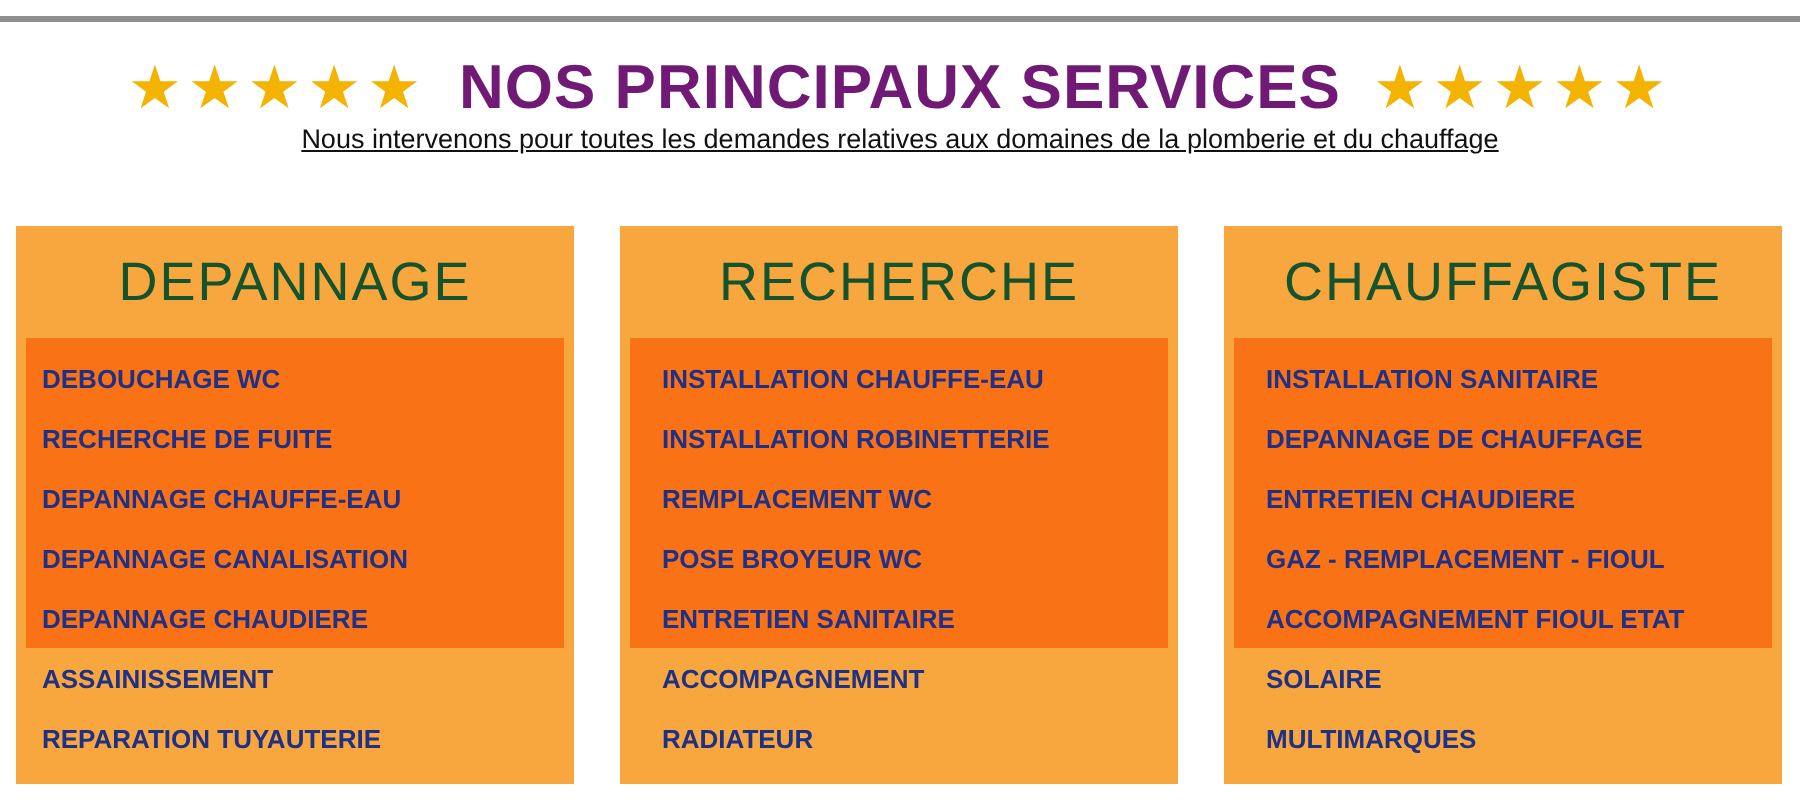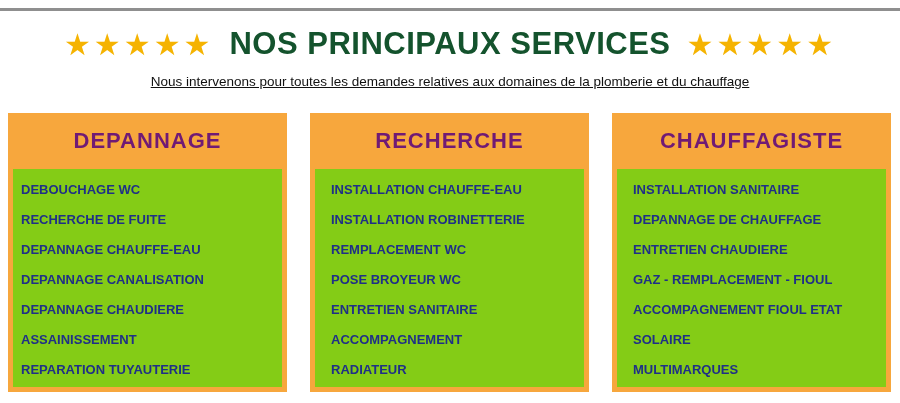--- a/index.html
+++ b/index.html
@@ -40,26 +40,25 @@
     color: #f5b301;
     font-size: 30px;
     letter-spacing: 3px;
     white-space: nowrap;
     line-height: 1;
     padding-top: 2px;
   }
   .page-title {
     font-size: 31px;
     font-weight: bold;
-    color: #14532d;
+    color: #701a75;
     letter-spacing: 0.5px;
     white-space: nowrap;
   }
   .page-subtitle {
-    margin-top: 12px;
     font-size: 13.5px;
     color: #111111;
     text-decoration: underline;
   }
   .columns {
     position: absolute;
     top: 113px;
     left: 8px;
     width: 883px;
     display: flex;
@@ -70,29 +69,29 @@
     height: 279px;
     background: #f7a73d;
     box-sizing: border-box;
     padding: 0 5px 5px 5px;
   }
   .col-header {
     height: 56px;
     display: flex;
     align-items: center;
     justify-content: center;
-    color: #701a75;
-    font-weight: bold;
-    font-size: 22px;
+    color: #14532d;
+    font-weight: normal;
+    font-size: 27px;
     letter-spacing: 1px;
     white-space: nowrap;
   }
   .col-body {
-    background: #84cc16;
-    height: 218px;
+    background: #f97316;
+    height: 155px;
     box-sizing: border-box;
     padding-top: 6px;
   }
   .service-item {
     height: 30px;
     line-height: 30px;
     font-size: 13px;
     font-weight: bold;
     color: #1f3087;
     padding-left: 8px;

